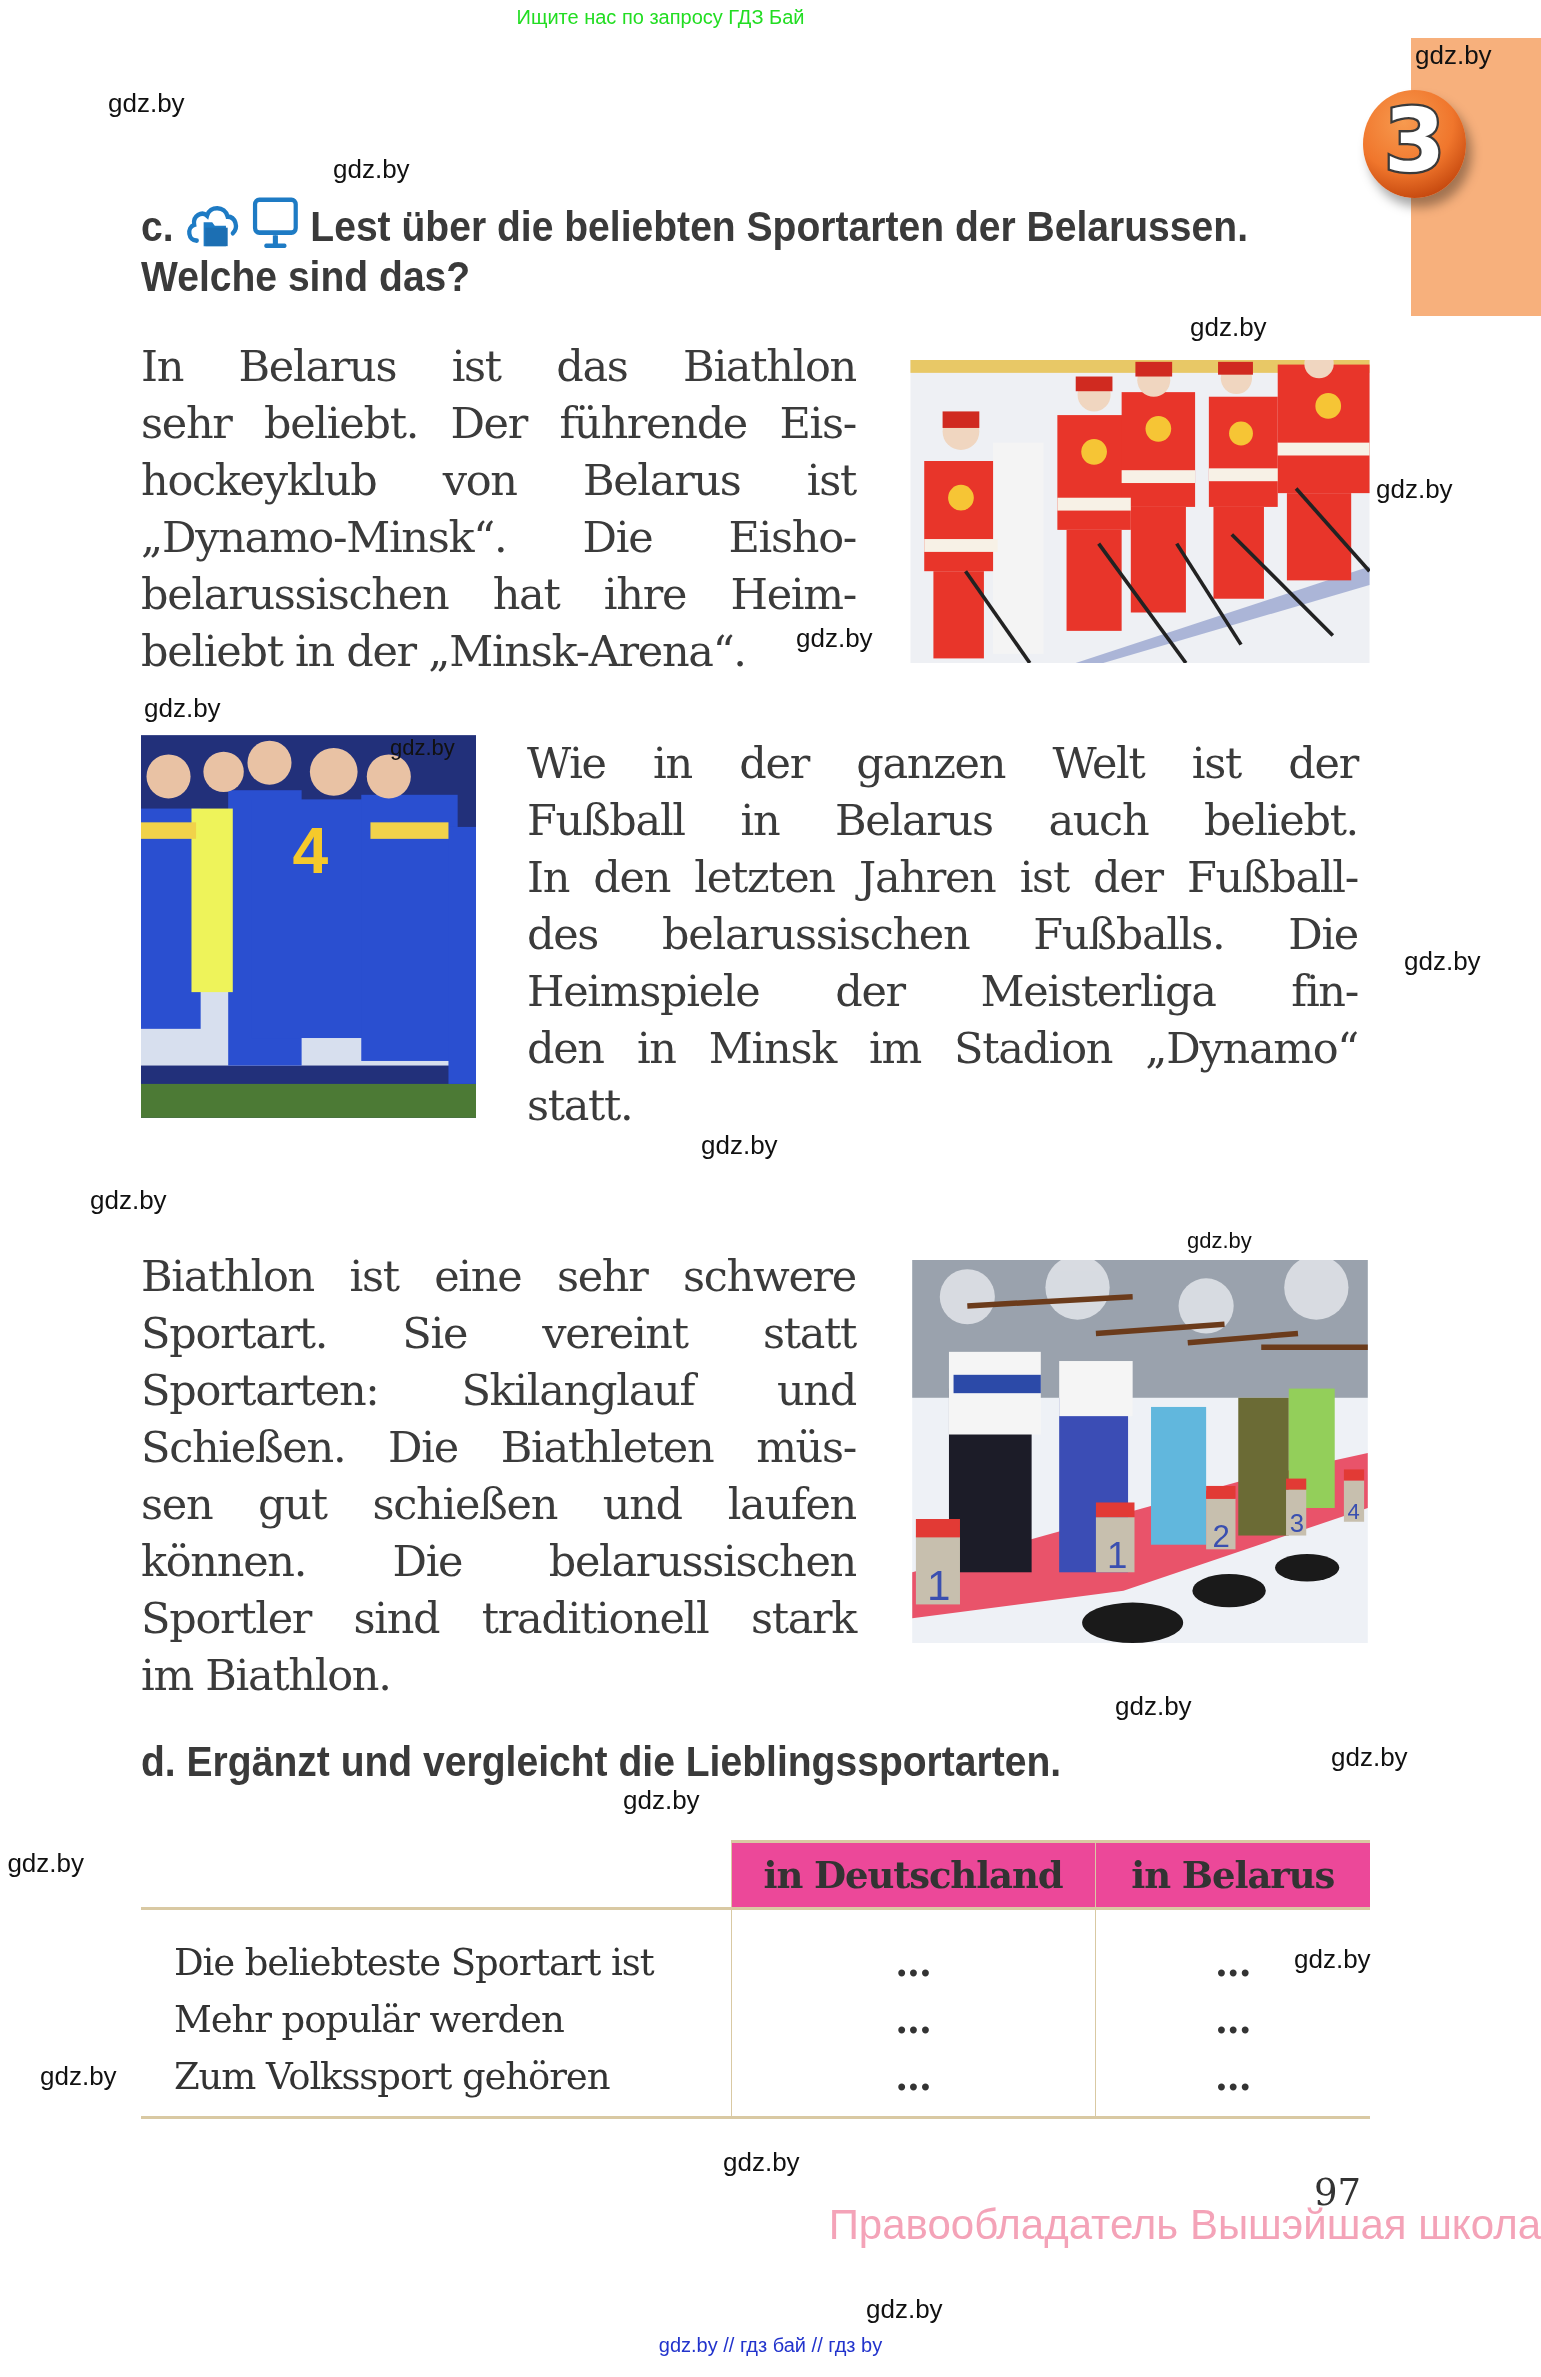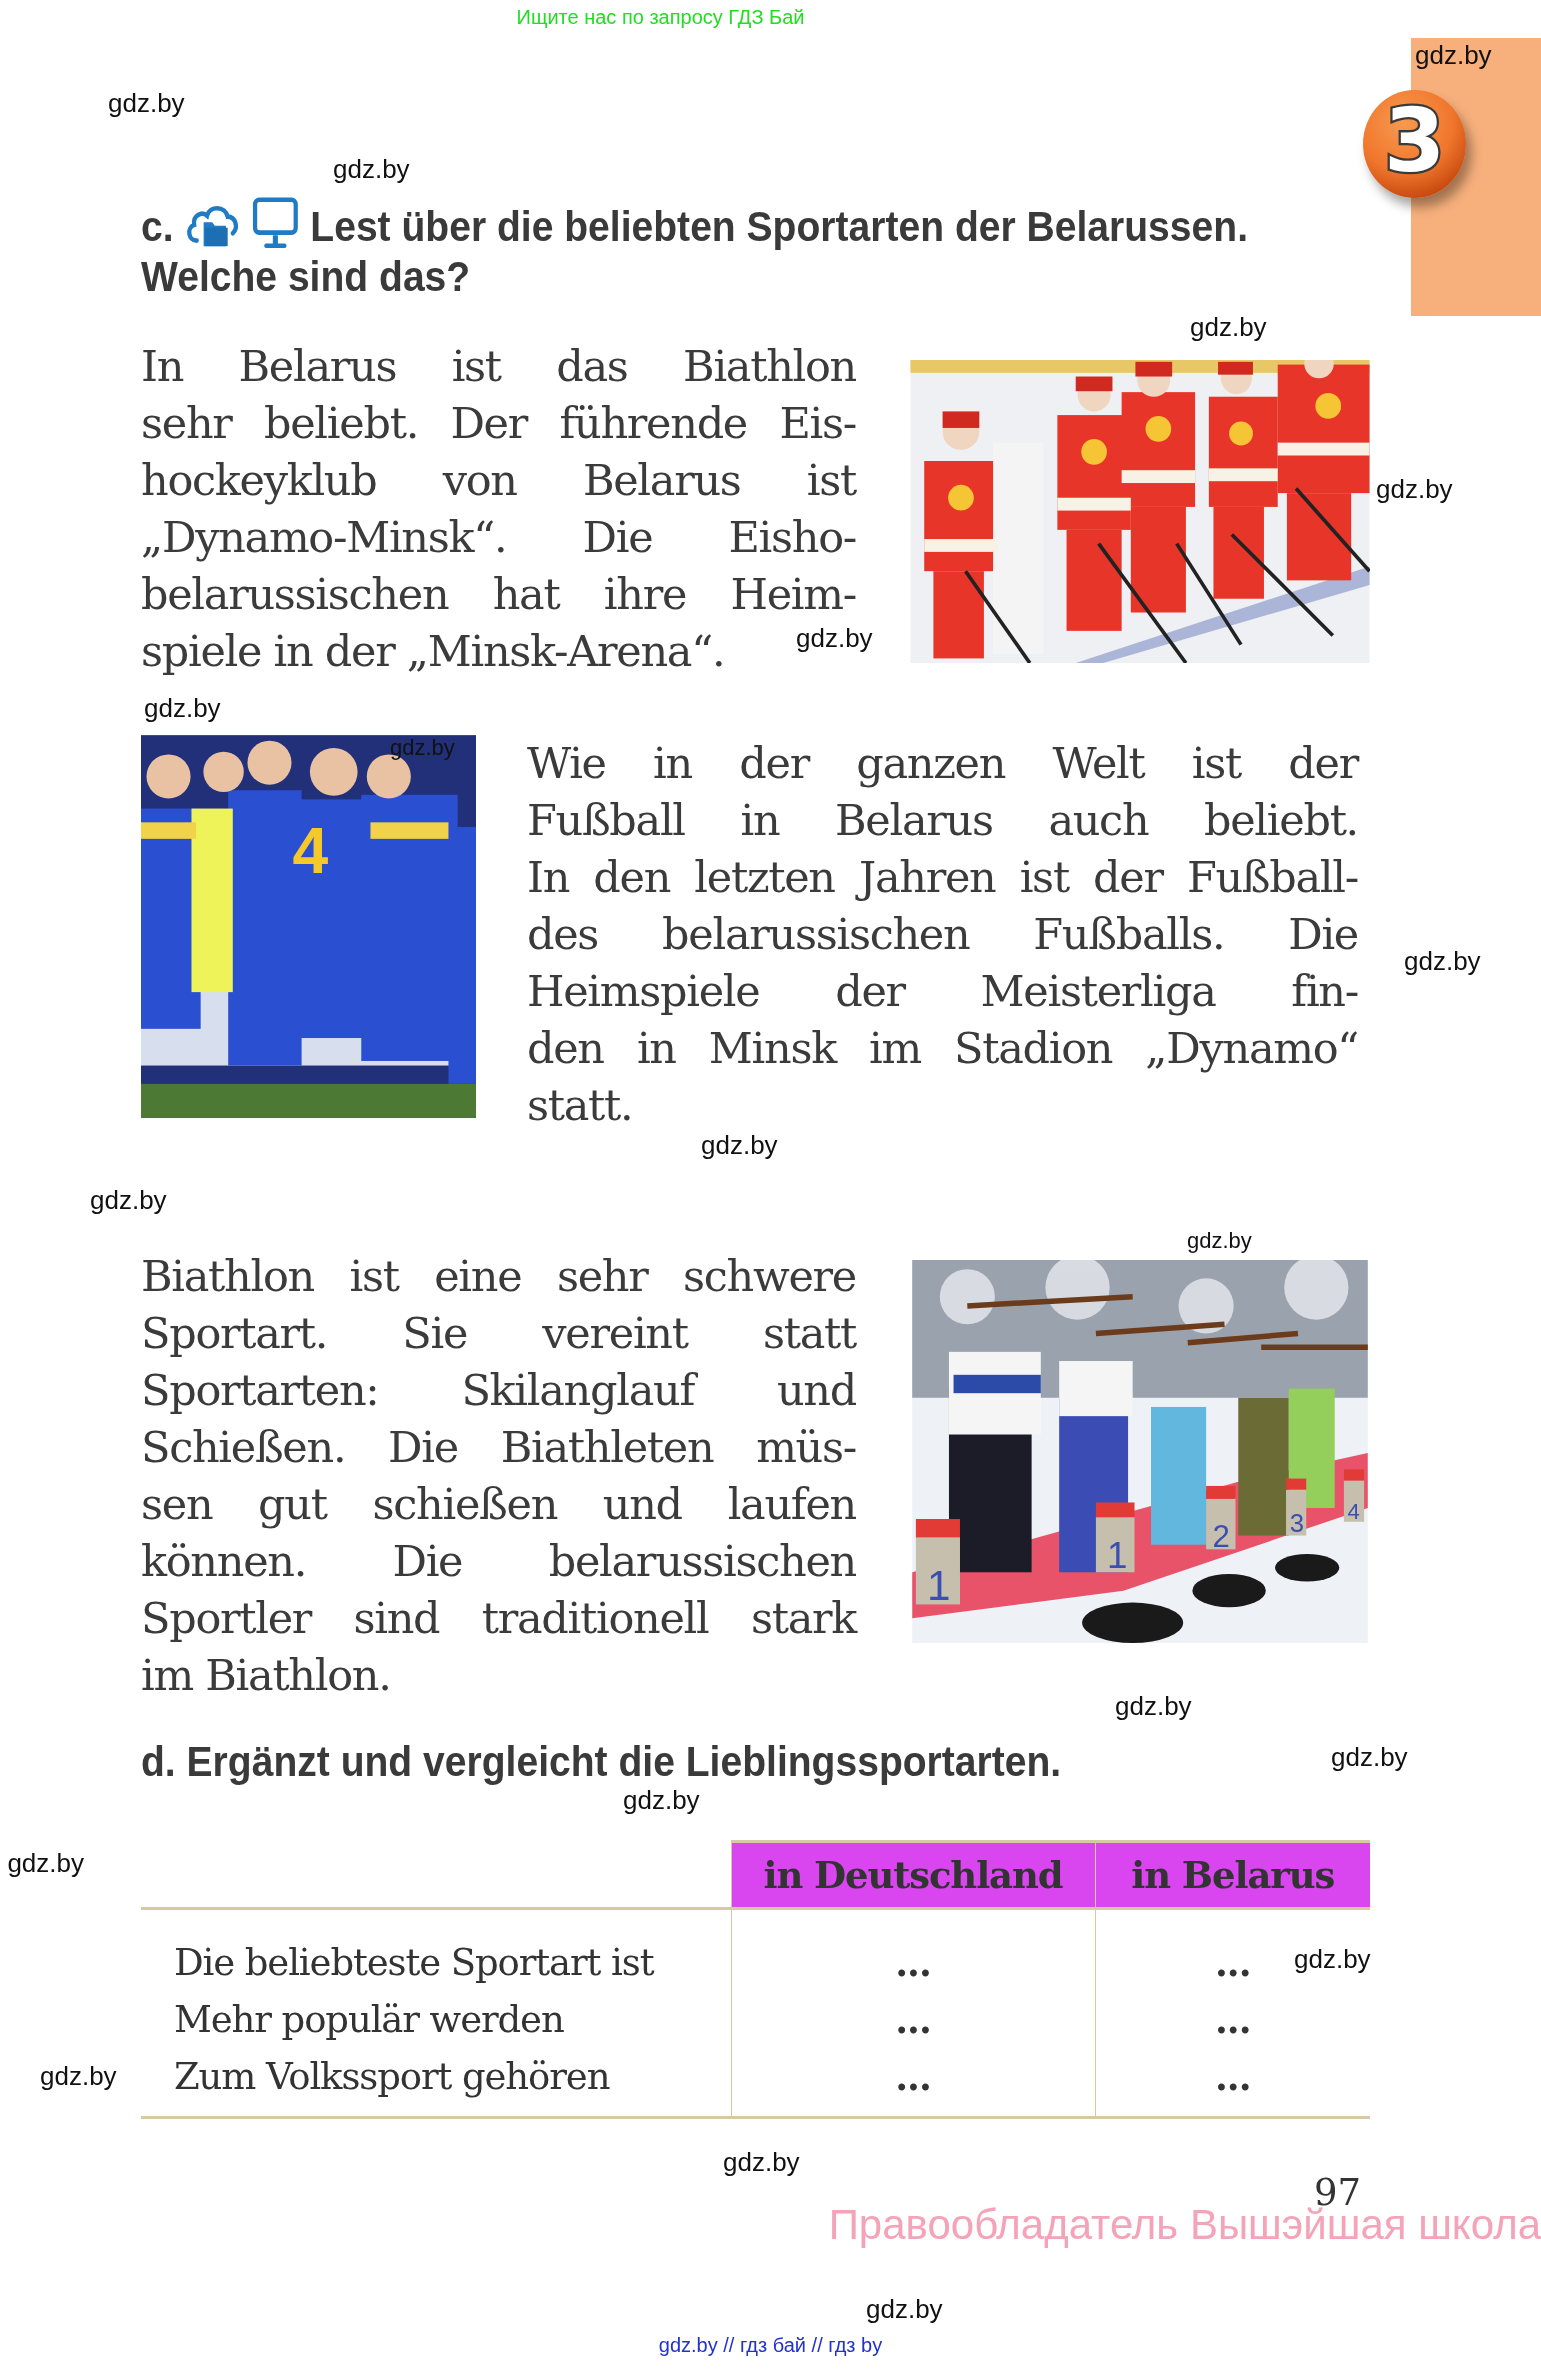--- a/index.html
+++ b/index.html
@@ -30,21 +30,21 @@
     position:absolute; font-family:"DejaVu Serif", serif; color:#3b3b3b;
     font-size:43px; line-height:57px; text-align:justify; text-align-last:left;
     letter-spacing:-1.3px;
   }
   .para .line { display:block; text-align:justify; text-align-last:justify; height:57px; white-space:nowrap; }
   .para .line.last { text-align-last:left; }
   .photo { position:absolute; overflow:hidden; }
   .table-wrap { position:absolute; left:141px; top:1840px; width:1229px; }
   table.cmp { border-collapse:collapse; width:100%; font-family:"DejaVu Serif", serif; color:#333; }
   table.cmp th {
-    background:#d946ef; font-weight:bold; font-size:37px; height:64px; padding:0 11px;
+    background:#ec4899; font-weight:bold; font-size:37px; height:64px; padding:0 11px;
     border-top:3.7px solid #d9c9a3; border-left:1.8px solid #d9c9a3; border-bottom:3.7px solid #d9c9a3; letter-spacing:-1.1px;
   }
   table.cmp th.empty { background:transparent; border-top:none; border-left:none; }
   table.cmp td { font-size:37px; height:57px; padding:0; letter-spacing:-1.1px; }
   table.cmp td.lbl { padding-left:33px; text-align:left; }
   table.cmp td.val { text-align:center; border-left:1.8px solid #d9c9a3; font-weight:bold; }
   table.cmp tr.first td { padding-top:24px; }
   table.cmp tr.lastrow td { border-bottom:3.7px solid #d9c9a3; padding-bottom:11px; }
   .copyright { position:absolute; left:0; width:1541px; top:2201px; text-align:right; font-size:42px; color:#f4a3b8; }
   .pagenum { position:absolute; left:1314px; top:2171px; font-family:"DejaVu Serif", serif; font-size:37px; color:#333; }
@@ -101,21 +101,21 @@
   <span>Lest über die beliebten Sportarten der Belarussen.</span>
 </div>
 <div class="heading" style="left:141px; top:250px;">Welche sind das?</div>
 
 <div class="para" style="left:141px; top:338px; width:715px;">
   <span class="line">In Belarus ist das Biathlon</span>
   <span class="line">sehr beliebt. Der führende Eis-</span>
   <span class="line">hockeyklub von Belarus ist</span>
   <span class="line">„Dynamo-Minsk“. Die Eisho-</span>
   <span class="line">belarussischen hat ihre Heim-</span>
-  <span class="line last">spiele in der „Minsk-Arena“.</span>
+  <span class="line last">beliebt in der „Minsk-Arena“.</span>
 </div>
 
 <div class="photo" style="left:910px; top:360px; width:460px; height:303px;">
   <svg width="460" height="303" viewBox="0 0 500 330">
     <rect width="500" height="330" fill="#eef0f4"></rect>
     <rect x="0" y="0" width="500" height="14" fill="#e8c866"></rect>
     <path d="M180 330 L500 225 L500 245 L210 330 Z" fill="#9aa6cf" opacity="0.8"></path>
     <g fill="#e8352a">
       <rect x="15" y="110" width="80" height="120"></rect>
         <rect x="25" y="230" width="55" height="95"></rect>

